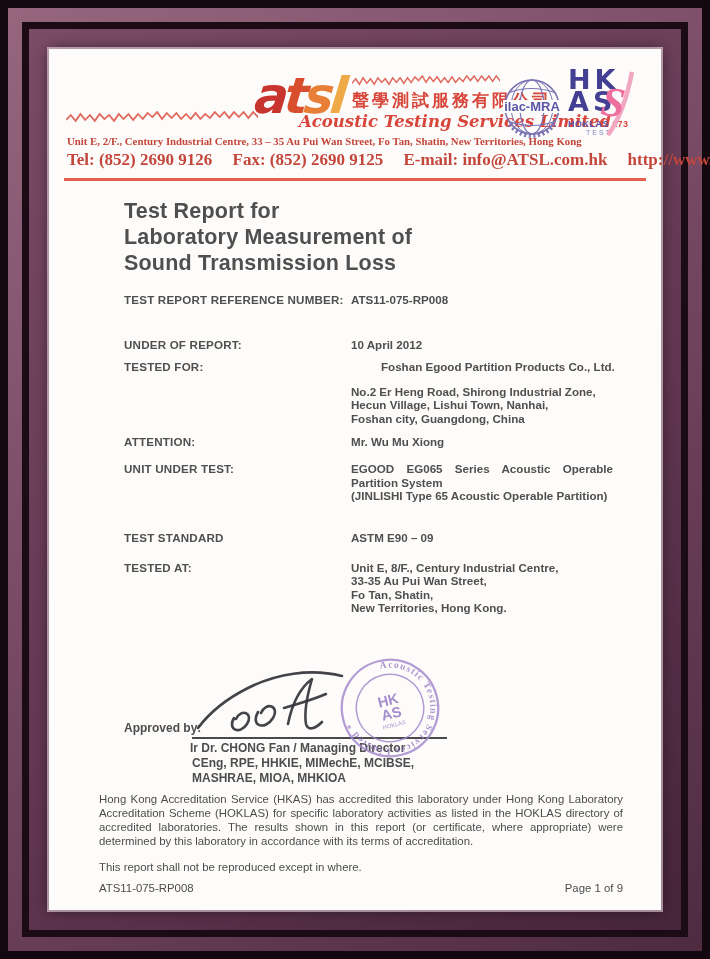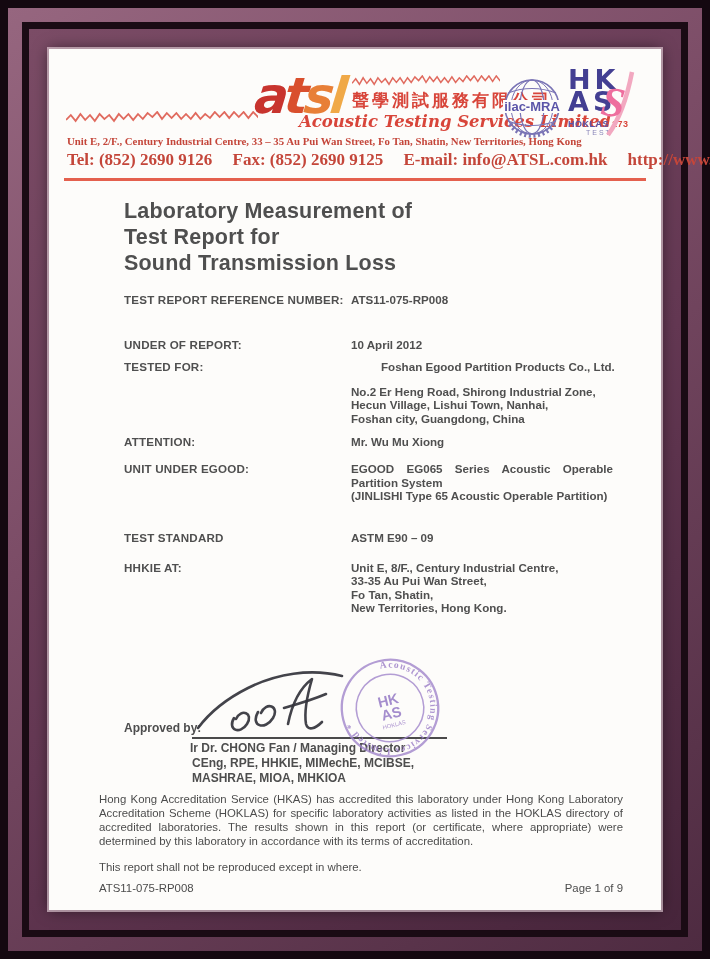--- a/index.html
+++ b/index.html
@@ -125,22 +125,22 @@
           <path d="M64 3 C 60 24 53 48 40 66" stroke="#f2a8c0" stroke-width="4.5" fill="none"></path>
           <text x="34" y="48" font-size="42" font-style="italic" font-weight="bold" fill="#ee6e9e" transform="rotate(8 50 30)" font-family="Liberation Serif, serif">S</text>
         </svg>
         <div class="hkas-sub"><span>HOKLAS </span><b>173</b></div>
         <div class="hkas-test">TEST</div>
       </div>
 
       <div class="abs divider"></div>
 
       <div class="abs title">
+        <div>Test Report for</div>
         <div>Laboratory Measurement of</div>
-        <div>Test Report for</div>
         <div>Sound Transmission Loss</div>
       </div>
 
       <div class="abs details">
         <div class="drow g13">
           <div class="dlabel">TEST REPORT REFERENCE NUMBER:</div>
           <div class="dval">ATS11-075-RP008</div>
         </div>
         <div class="drow g9">
           <div class="dlabel">UNDER OF REPORT:</div>
@@ -154,30 +154,30 @@
           <div class="dlabel"></div>
           <div class="dval">No.2 Er Heng Road, Shirong Industrial Zone,
 Hecun Village, Lishui Town, Nanhai,
 Foshan city, Guangdong, China</div>
         </div>
         <div class="drow g14">
           <div class="dlabel">ATTENTION:</div>
           <div class="dval">Mr. Wu Mu Xiong</div>
         </div>
         <div class="drow g28">
-          <div class="dlabel">UNIT UNDER EGOOD:</div>
+          <div class="dlabel">UNIT UNDER TEST:</div>
           <div class="dval">EGOOD EG065 Series Acoustic Operable Partition System
 (JINLISHI Type 65 Acoustic Operable Partition)</div>
         </div>
         <div class="drow g16">
           <div class="dlabel">TEST STANDARD</div>
           <div class="dval">ASTM E90 – 09</div>
         </div>
         <div class="drow">
-          <div class="dlabel">HHKIE AT:</div>
+          <div class="dlabel">TESTED AT:</div>
           <div class="dval">Unit E, 8/F., Century Industrial Centre,
 33-35 Au Pui Wan Street,
 Fo Tan, Shatin,
 New Territories, Hong Kong.</div>
         </div>
       </div>
 
       <div class="abs approved">Approved by:</div>
 
       <svg class="abs sig" width="160" height="72" viewBox="0 0 160 70">

